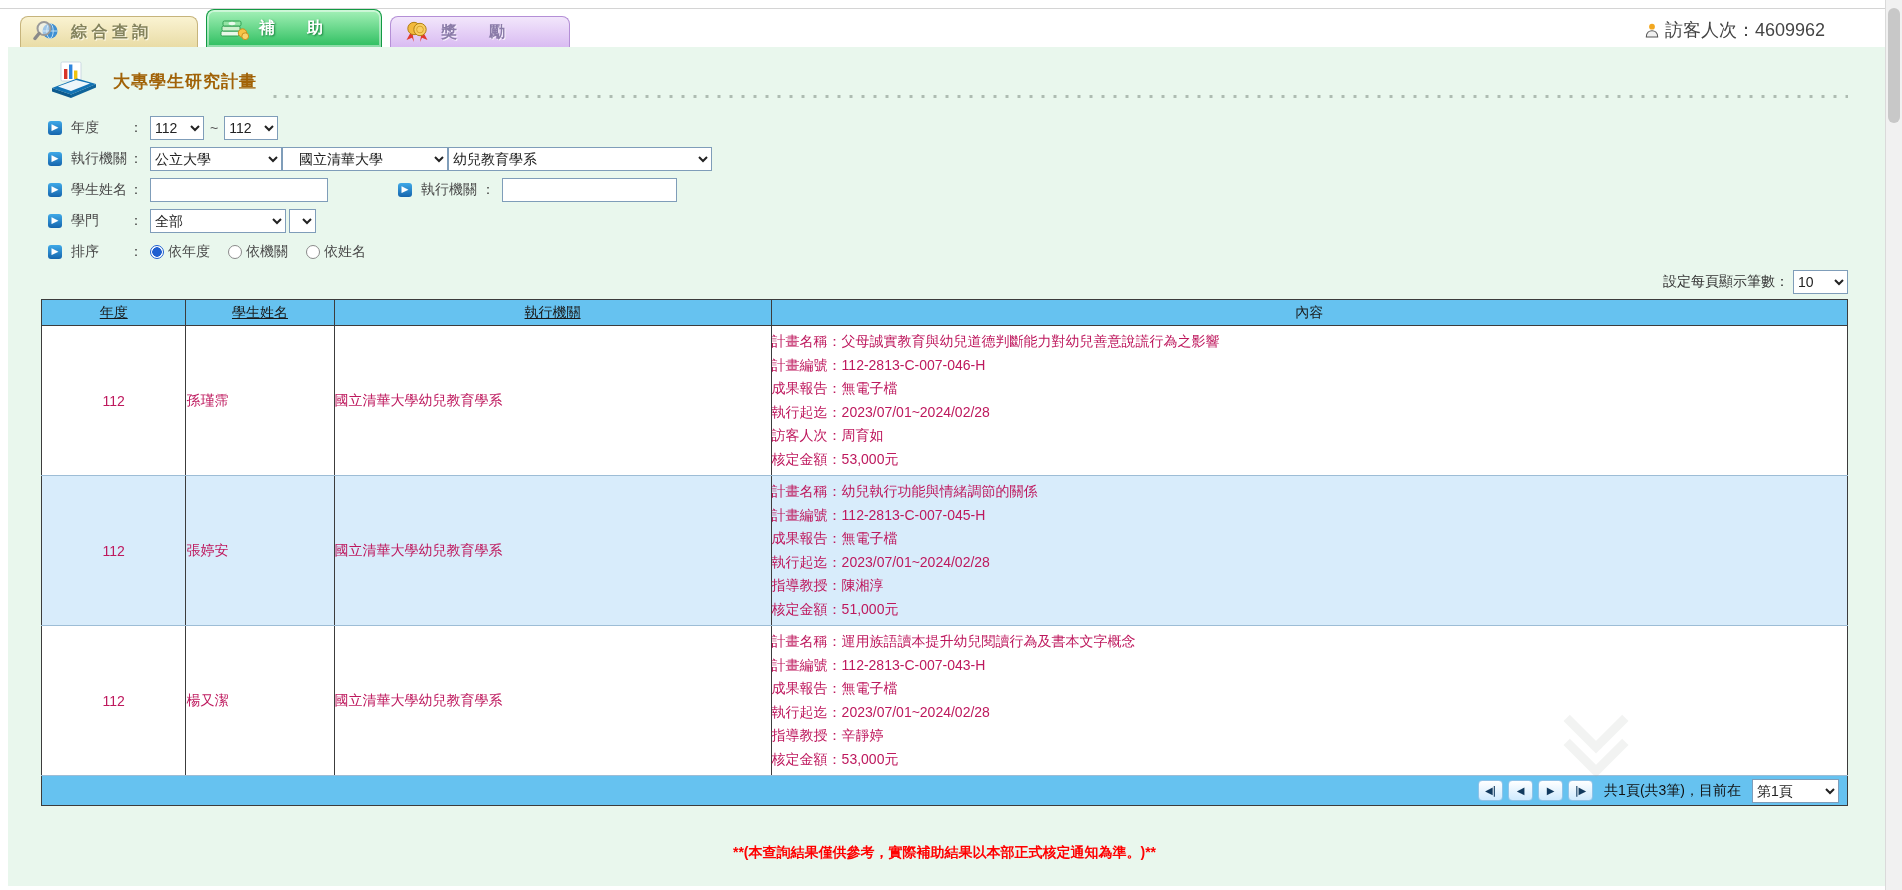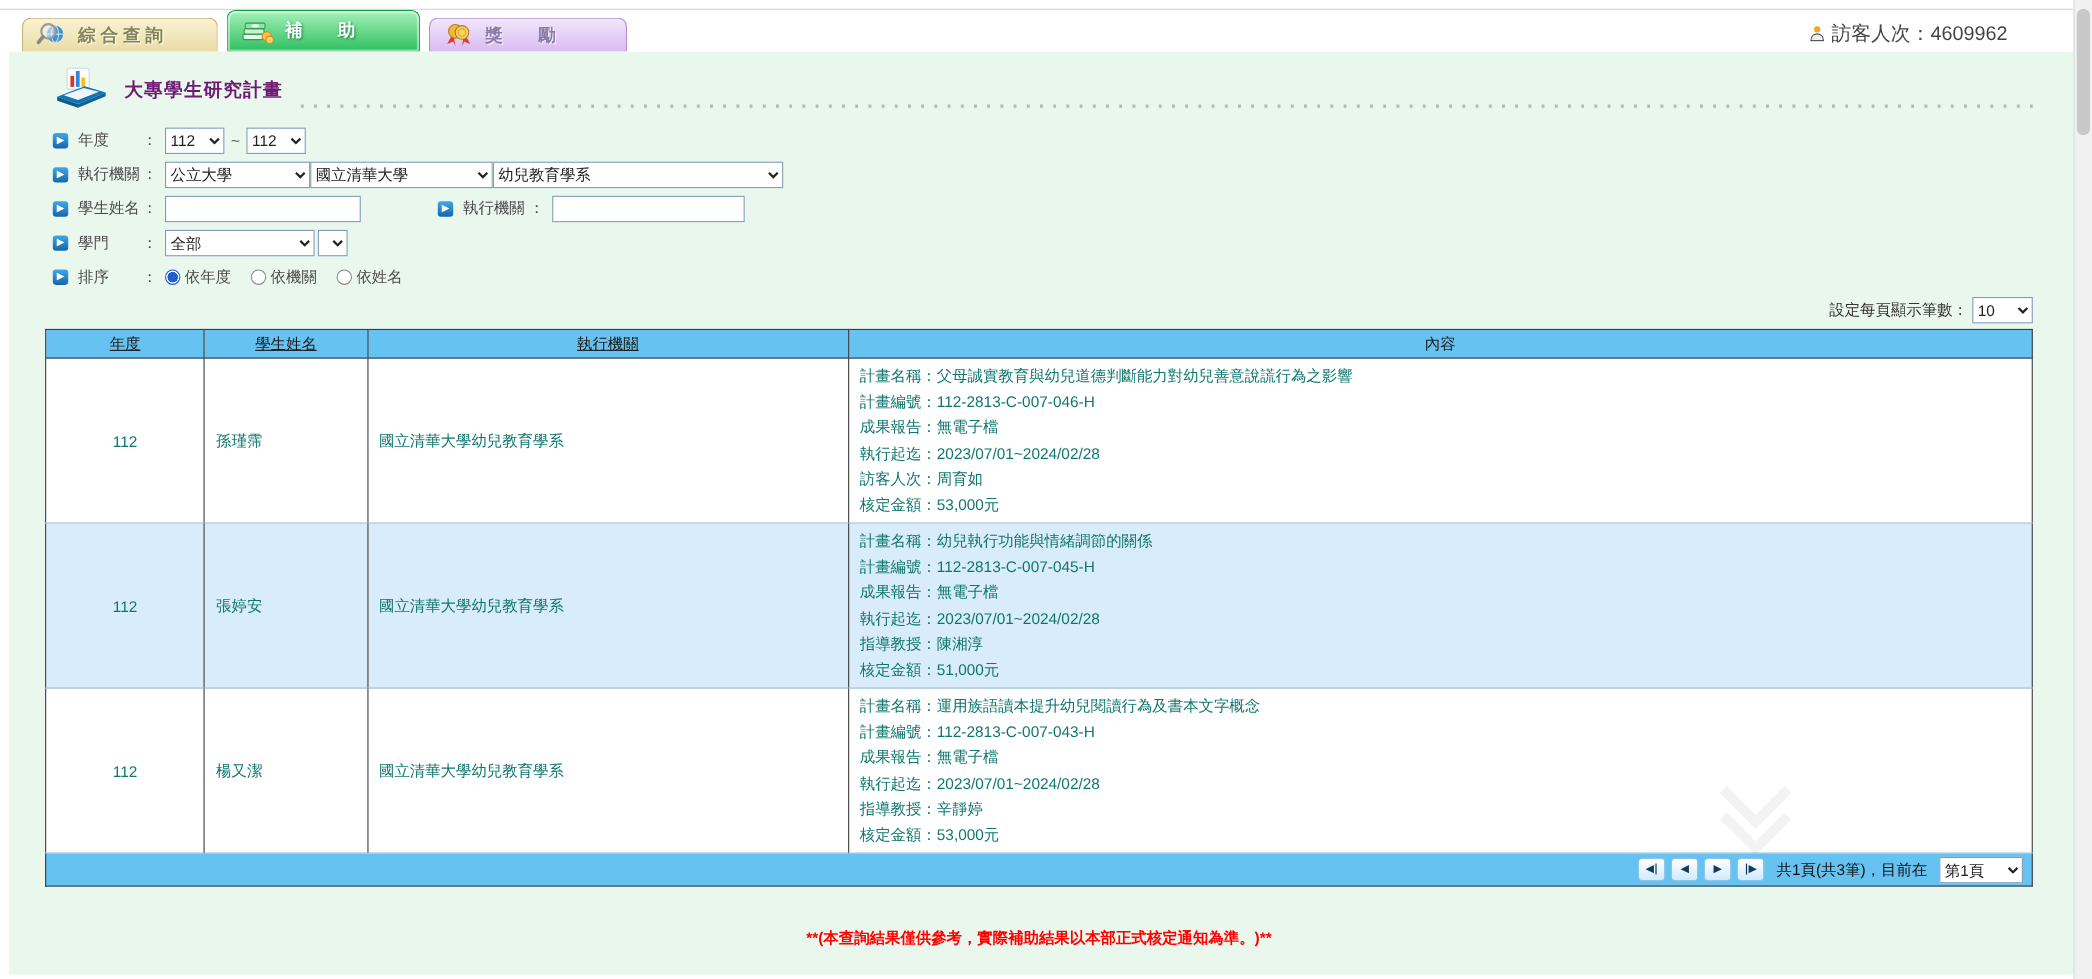--- a/index.html
+++ b/index.html
@@ -30,21 +30,21 @@
   
   .green {
     margin-left:8px; width:1877px; min-height:828px;
     background:#e9f7ed; position:relative;
     padding:14px 37px 24px 33px;
   }
 
   
   .title-row { display:flex; align-items:center; padding-left:8px; margin-bottom:14px; }
   .title-icon { margin-right:14px; display:inline-flex; }
-  .page-title { color:#701a75; font-size:17px; font-weight:bold; letter-spacing:1px;font-family:Liberation Mono, monospace; }
+  .page-title { color:#a16207; font-size:17px; font-weight:bold; letter-spacing:1px;font-family:Liberation Mono, monospace; }
   .dotted-line {
     flex:1; height:4px; margin-left:14px; align-self:flex-end; margin-bottom:3px;
     background-image:repeating-linear-gradient(90deg,#aebcb2 0 3px,transparent 3px 12px);
     background-size:12px 3px; background-repeat:repeat-x; background-position:bottom;
   }
 
   
   .form { padding-left:7px; }
   .form-row { display:flex; align-items:center; margin-bottom:6px; min-height:25px; font-size:14px; color:#4a4a4a; }
   .bullet {
@@ -54,21 +54,21 @@
   }
   .flabel { display:inline-block; width:58px; }
   .fcolon { display:inline-block; margin:0 7px 0 0; }
   select, input[type=text] {
     font-family:"Liberation Sans","DejaVu Sans",sans-serif;
     font-size:14px; height:24px; border:1px solid #7f9db9; background:#fff; color:#222;
   }
   .sel-year { width:54px; margin-right:6px; }
   .tilde { margin-right:6px; color:#555; }
   .sel-orgtype { width:132px; }
-  .sel-school { width:166px; }
+  .sel-school { width:166px;padding-left:12px; }
   .sel-dept { width:264px; }
   .inp-student { width:178px; }
   .mid-group { display:flex; align-items:center; margin-left:70px; }
   .mid-group .flabel { width:60px; }
   .inp-project { width:175px; }
   .sel-discipline { width:136px; margin-right:3px; }
   .sel-discipline2 { width:27px; }
   .radio-group { display:flex; align-items:center; gap:18px; }
   .radio-item { display:flex; align-items:center; gap:4px; cursor:pointer; color:#4a4a4a; }
   .radio { width:14px; height:14px; border:1px solid #8a8a8a; border-radius:50%; background:#fff; display:inline-block; }
@@ -92,41 +92,41 @@
   
   table.results { width:100%; border-collapse:collapse; background:#fff; font-size:14px; }
   table.results th {
     background:#66c2f0; height:26px; font-weight:normal; color:#1a1a1a;
     border:1px solid #3c3c3c; padding:2px 6px;
   }
   table.results th .th-link { text-decoration:underline; cursor:pointer; }
   table.results td {
     border-left:1px solid #3c3c3c; border-right:1px solid #3c3c3c;
     border-top:1px solid #9dbdd6; border-bottom:1px solid #9dbdd6;
-    padding:4px 10px; vertical-align:middle; color:#0f766e; height:148px;
+    padding:4px 0; vertical-align:middle; color:#be185d; height:148px;
   }
   table.results tr.alt td { background:#d8ecfb; }
   td.c-year { text-align:center; }
   td.c-detail { vertical-align:middle; }
   .detail-line { line-height:23.5px; }
 
   
   .pager {
     background:#66c2f0; border:1px solid #3c3c3c; border-top:none;
     height:30px; display:flex; align-items:center; justify-content:flex-end;
     gap:5px; padding:0 8px; font-size:14px; color:#111;
   }
   .pg-btn {
     width:25px; height:21px; display:inline-flex; align-items:center; justify-content:center;
     background:linear-gradient(#ffffff,#cfeafe); border:1px solid #8fc3e8; border-radius:4px;
     font-size:10px; font-weight:bold; color:#123a5e; cursor:pointer; padding:0;
     font-family:"DejaVu Sans",sans-serif;
   }
   .pager-summary { margin-left:6px; }
-  .sel-page { width:76px; margin-left:6px; }
+  .sel-page { width:87px; margin-left:6px; }
 
   
   .disclaimer { margin-top:38px; text-align:center; color:#ff0000; font-weight:bold; font-size:14px; }
 
   
   .watermark { position:absolute; right:252px; bottom:118px; width:70px; height:70px; pointer-events:none; }
   .watermark .chev {
     position:absolute; left:10px; width:46px; height:46px;
     border-right:9px solid rgba(160,170,165,.14); border-bottom:9px solid rgba(160,170,165,.14);
     transform:rotate(45deg);

